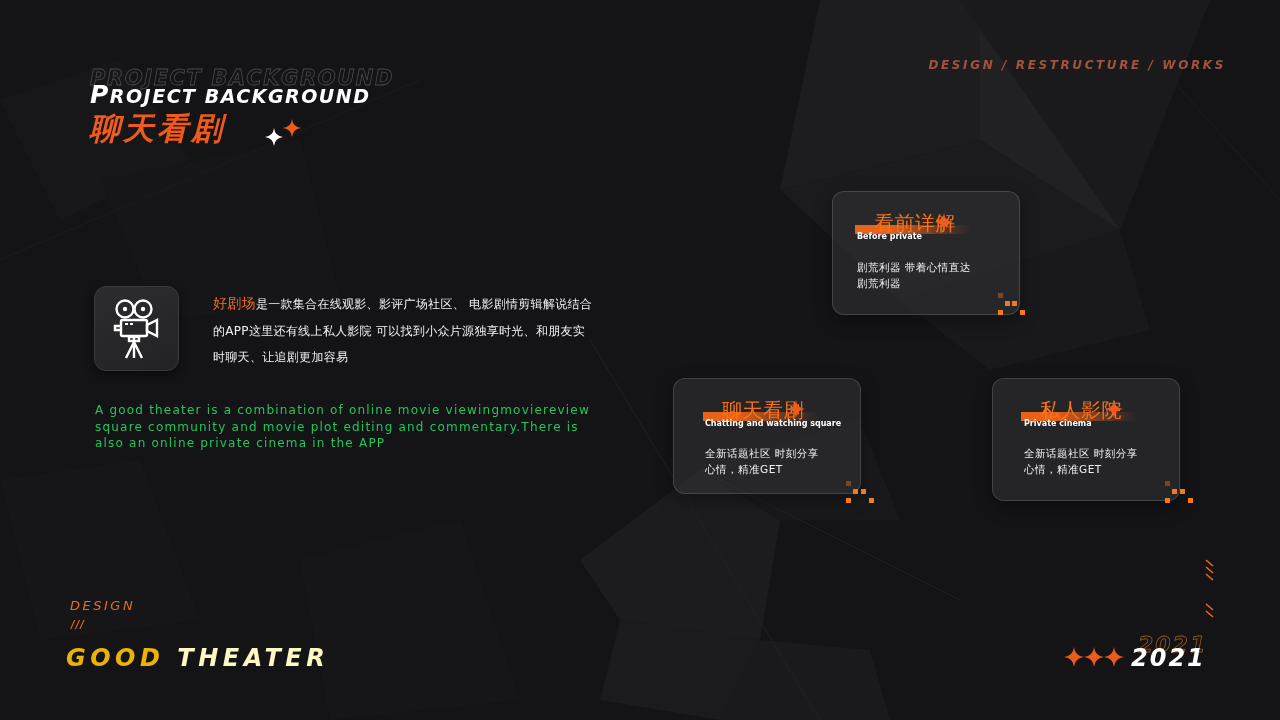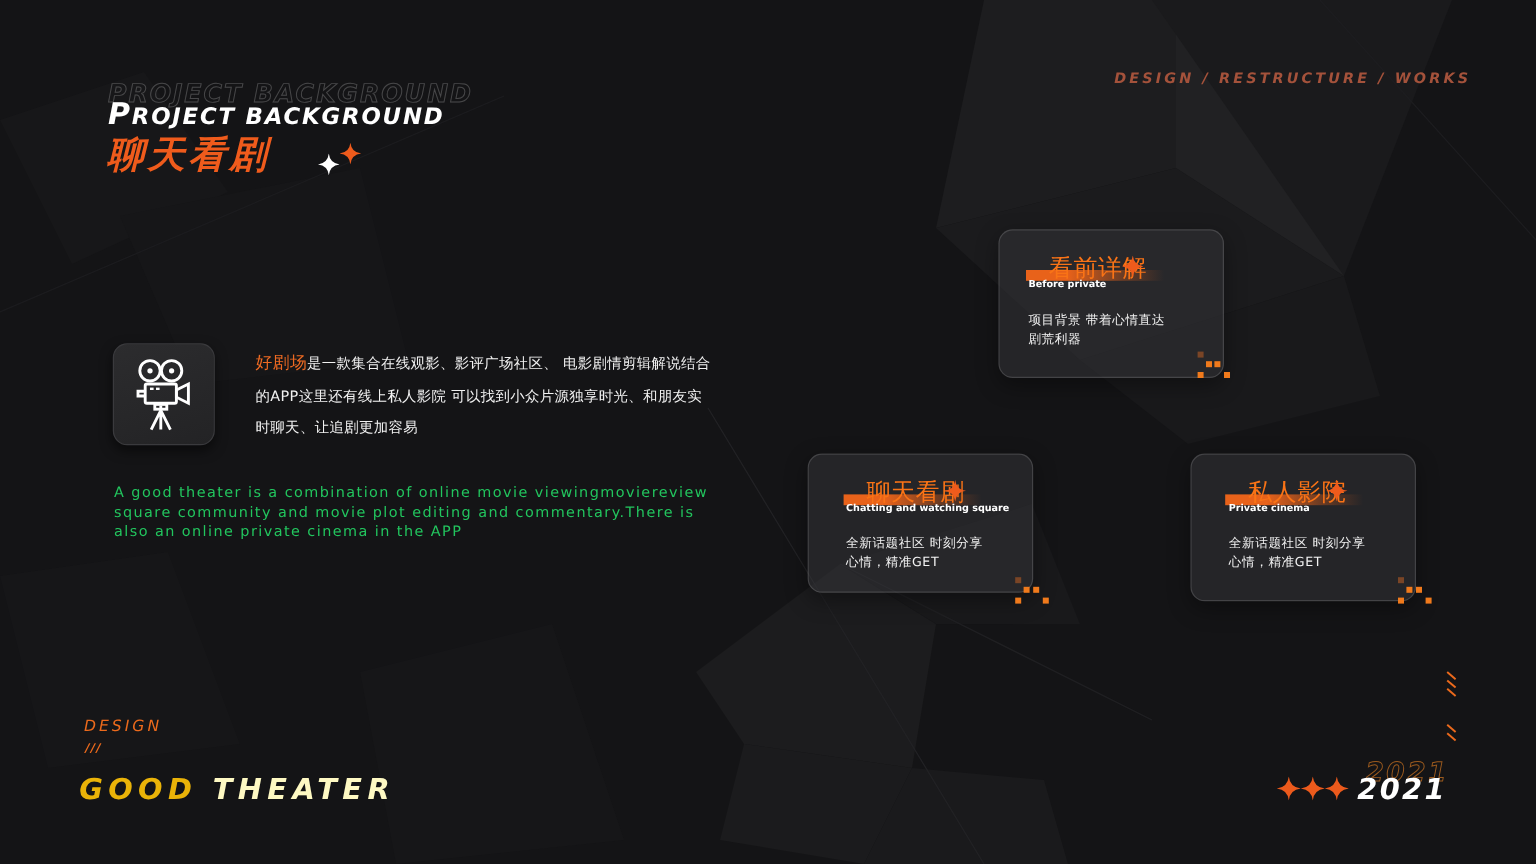--- a/index.html
+++ b/index.html
@@ -140,21 +140,21 @@
 <div class="card" style="left:832px; top:191px; width:188px; height:124px;">
   <div class="card-title-wrap">
     <div class="card-bar" style="width:115px; left:-1px;"></div>
     <div class="card-title">看前详解</div>
     <svg class="card-spark" style="left:79px;" width="18" height="18" viewBox="0 0 20 20">
         <path d="M10 0 Q11 9 20 10 Q11 11 10 20 Q9 11 0 10 Q9 9 10 0Z" fill="#ef5b1c"></path>
       </svg>
   </div>
   <div class="card-sub">Before private</div>
   <div class="card-body" style="top:67px;">
-    <div>项目背景 带着心情直达</div>
+    <div>剧荒利器 带着心情直达</div>
     <div>剧荒利器</div>
   </div>
 </div>
 <div class="pix dim abs" style="left:998px; top:293px;"></div>
 <div class="pix abs" style="left:1005px; top:301px;"></div>
 <div class="pix abs" style="left:1012px; top:301px;"></div>
 <div class="pix abs" style="left:998px; top:310px;"></div>
 <div class="pix abs" style="left:1020px; top:310px;"></div>
 
 <div class="card" style="left:673px; top:378px; width:188px; height:116px;">

